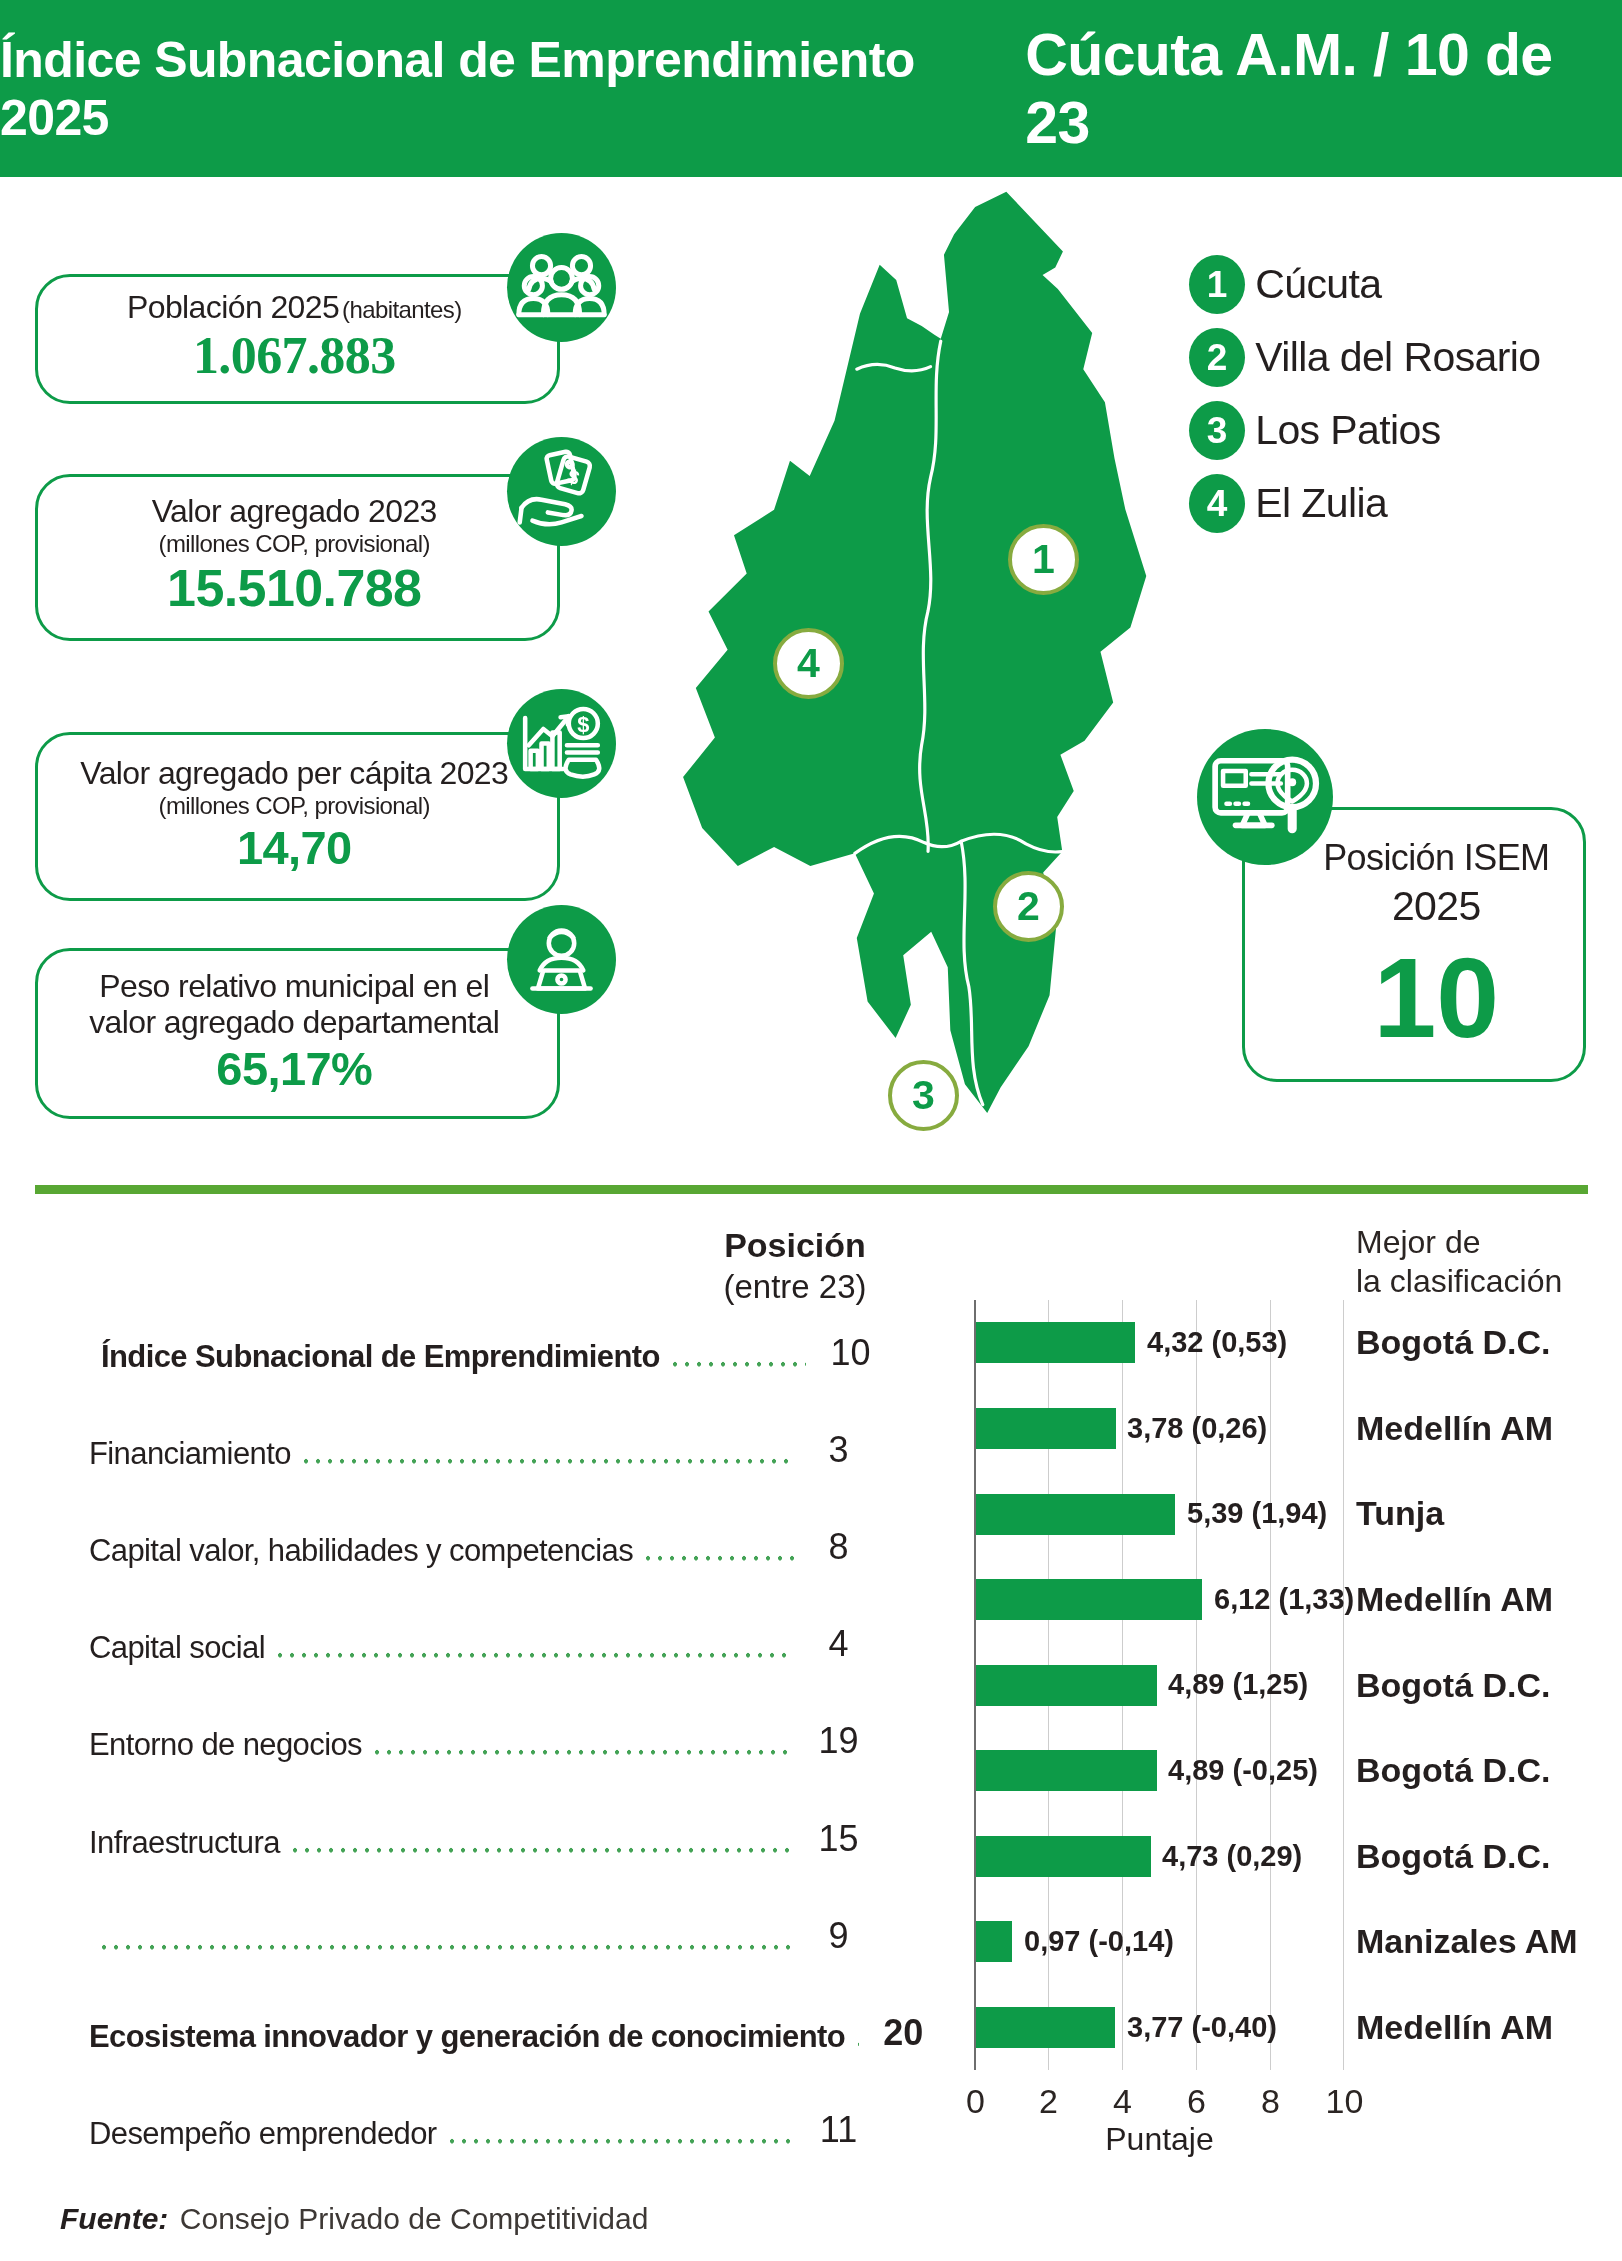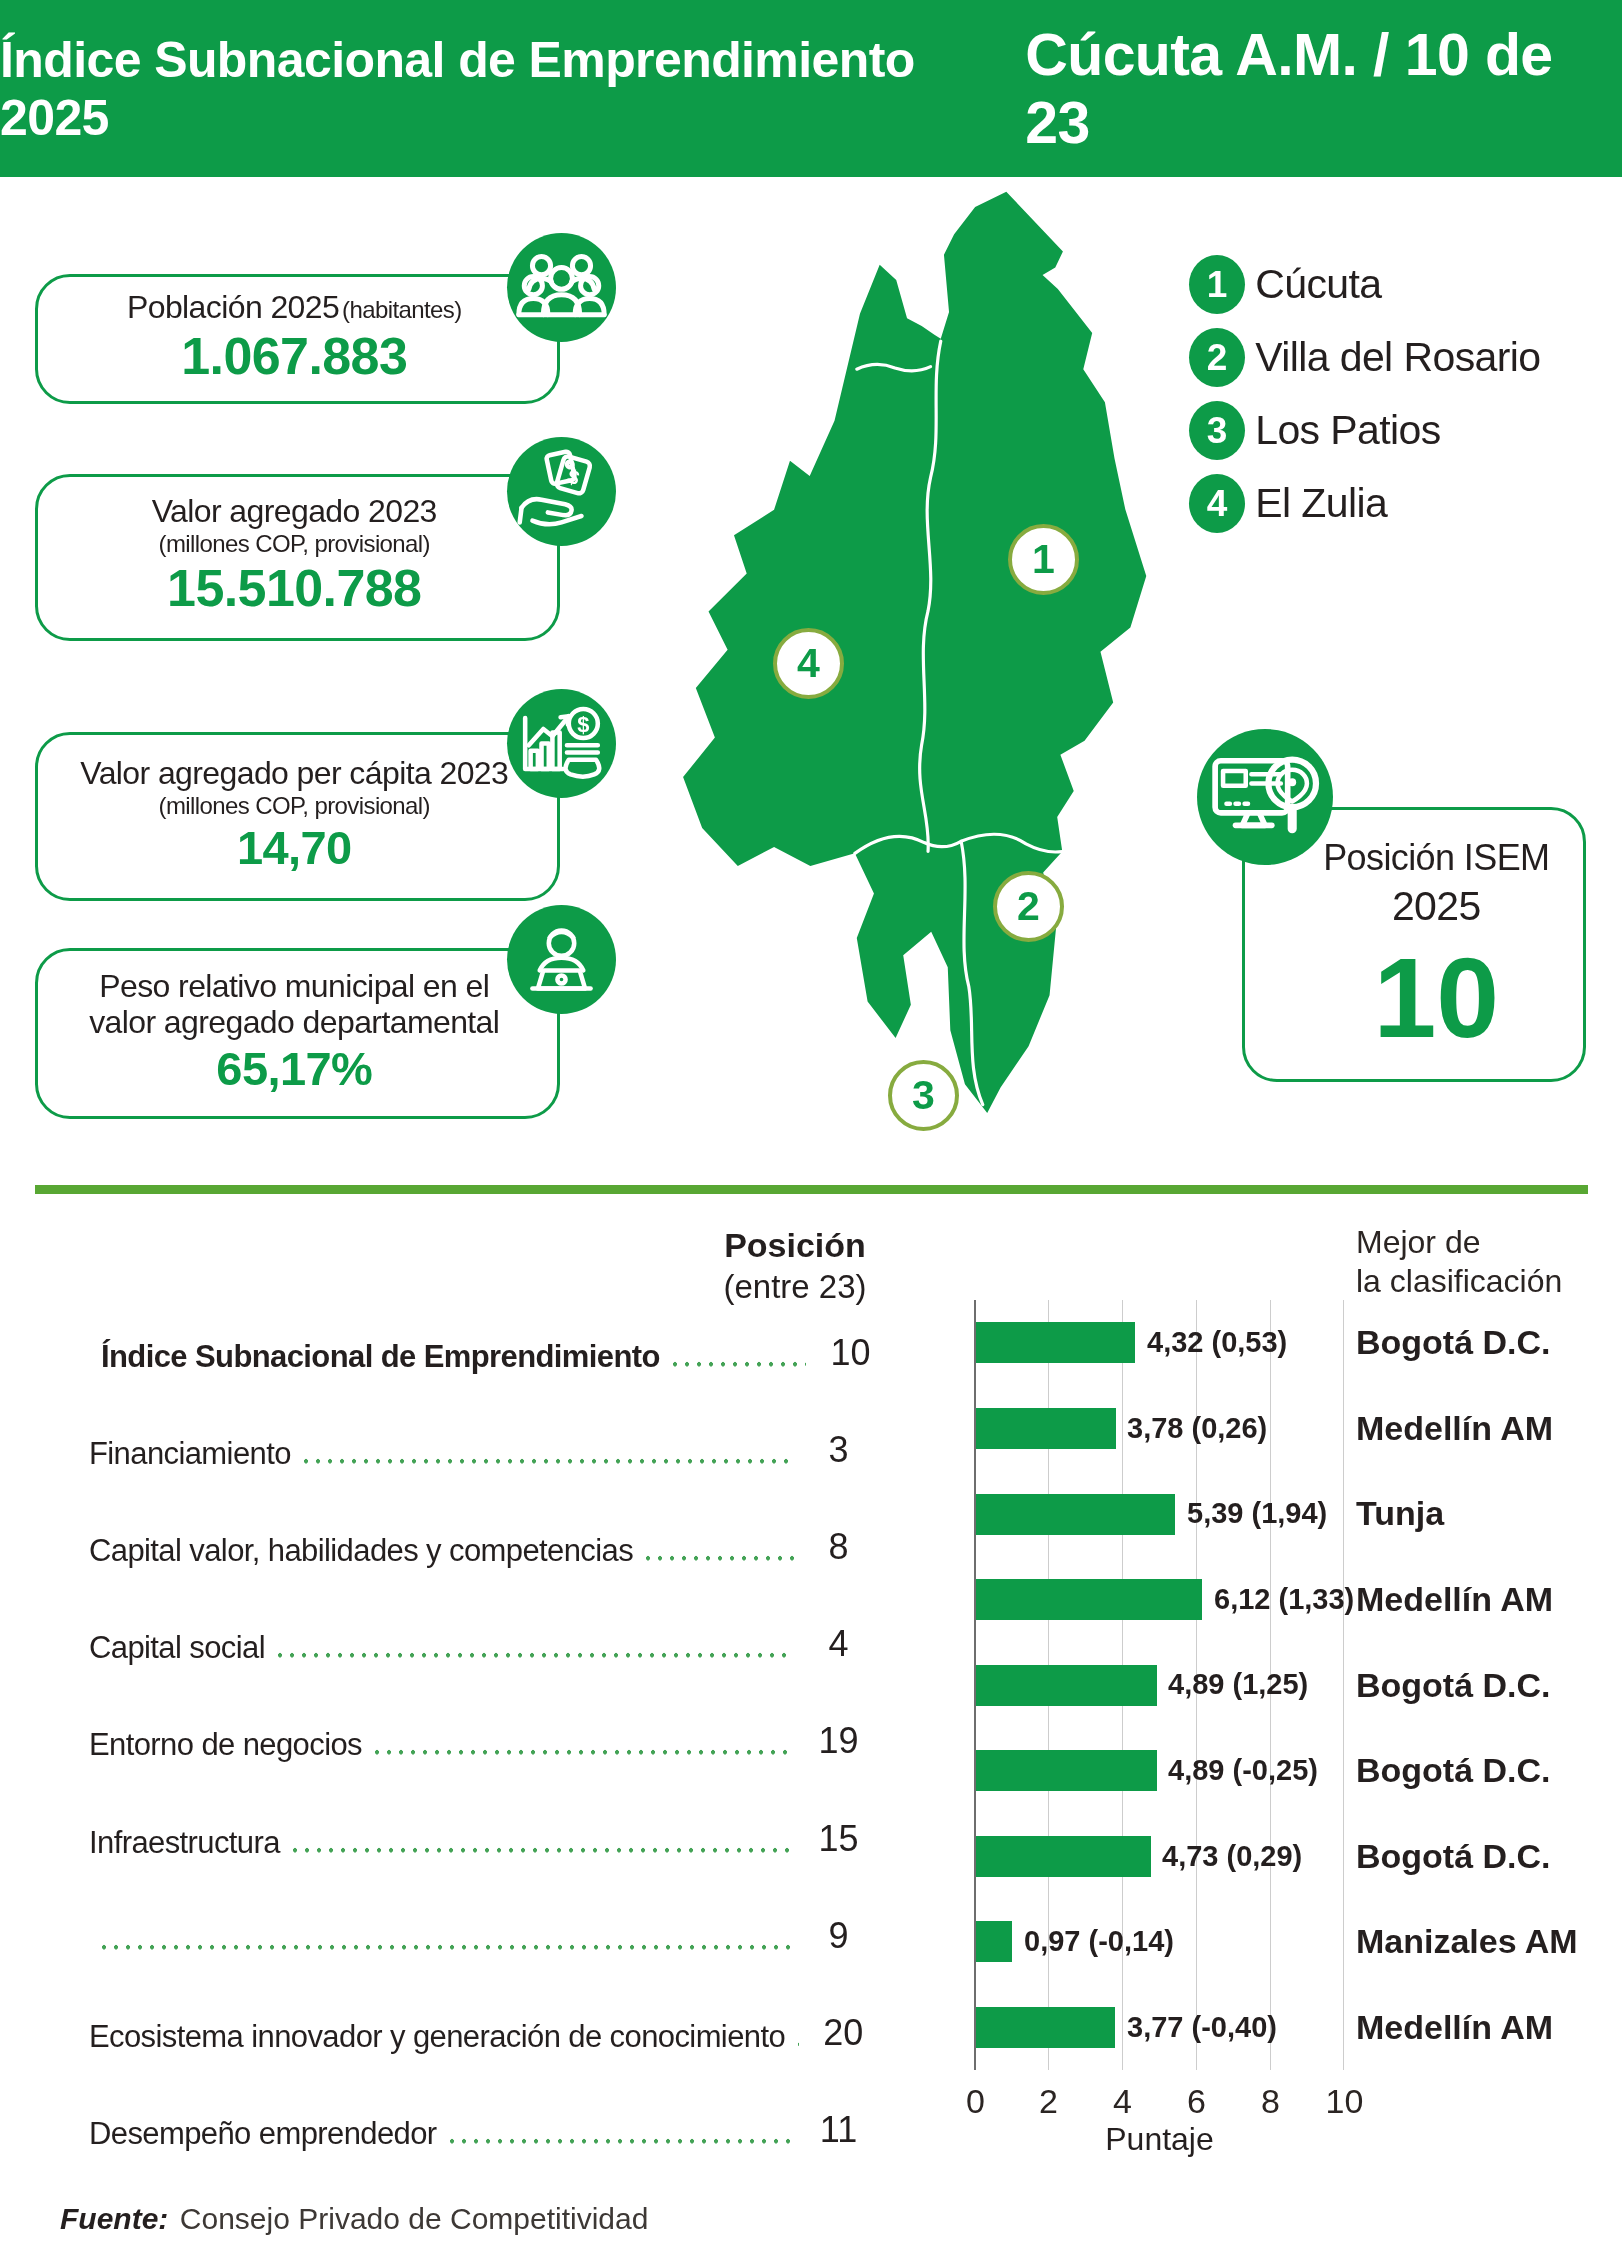--- a/index.html
+++ b/index.html
@@ -104,21 +104,21 @@
   <div id="header">
     <div class="t1">Índice Subnacional de Emprendimiento 2025</div>
     <div class="t2">Cúcuta A.M. / 10 de 23</div>
   </div>
 
   <div class="stat-box" style="top:274px; height:130px;">
     <div>
       <span class="lbl">Población 2025</span>
       <span class="sub">(habitantes)</span>
     </div>
-    <div class="val" style="font-size:52px;">1.067.883</div>
+    <div class="val" style="font-size:52px;font-family:Liberation Serif, serif;">1.067.883</div>
   </div>
   <div class="icon-circle" style="left:507px; top:233px; width:109px; height:109px;">
     <svg viewBox="0 0 120 120" fill="none" stroke="#fff" stroke-width="5.5" stroke-linecap="round" stroke-linejoin="round">
       <circle cx="38" cy="36" r="10"></circle>
         <circle cx="82" cy="36" r="10"></circle>
       <path d="M24,62 q2,-12 14,-12 q7,0 11,4"></path>
         <path d="M71,54 q4,-4 11,-4 q12,0 14,12"></path>
       <circle cx="29" cy="58" r="10"></circle>
         <path d="M13,90 q0,-18 16,-18 q16,0 16,18"></path>
       <circle cx="91" cy="58" r="10"></circle>
@@ -292,21 +292,21 @@
       </div>
       <div class="trow" style="top: 486px;">
         <span class="rlabel">Infraestructura</span>
         <span class="dots"></span>
         <span class="rpos">15</span>
       </div>
       <div class="trow" style="top: 583px;">
         <span class="dots"></span>
         <span class="rpos">9</span>
       </div>
-      <div class="trow" style="top: 680px;">
+      <div class="trow" style="top: 680px; font-weight: bold;">
         <span class="rlabel">Ecosistema innovador y generación de conocimiento</span>
         <span class="dots"></span>
         <span class="rpos">20</span>
       </div>
       <div class="trow" style="top: 777px;">
         <span class="rlabel">Desempeño emprendedor</span>
         <span class="dots"></span>
         <span class="rpos">11</span>
       </div>
     </div>

